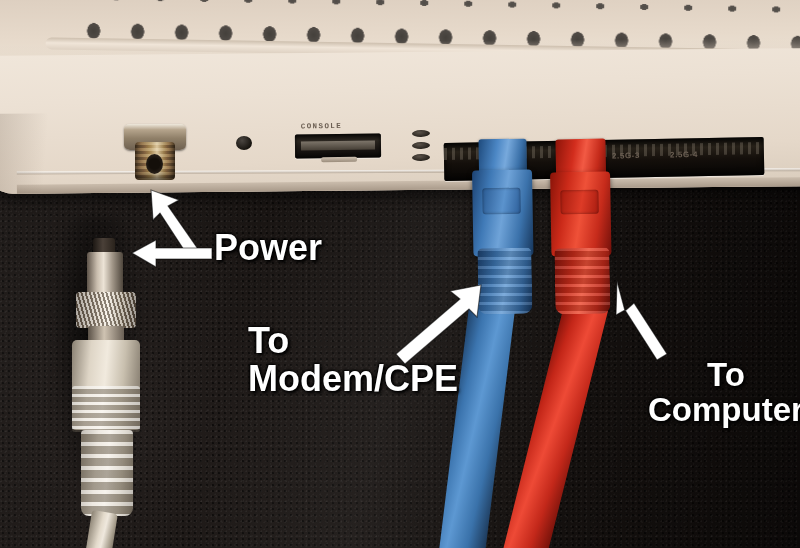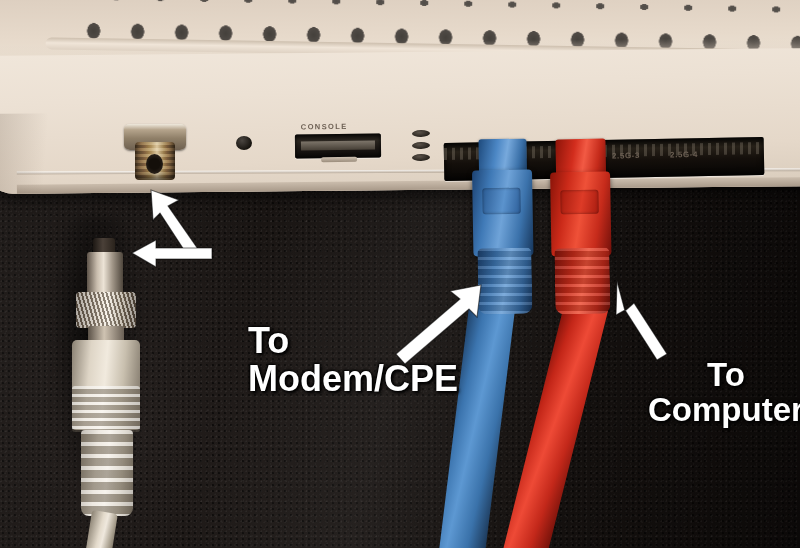--- a/index.html
+++ b/index.html
@@ -111,20 +111,21 @@
   
   .screw-dot{
     position:absolute;left:236px;top:136px;width:16px;height:14px;border-radius:50%;
     background:radial-gradient(circle at 38% 32%,#4a4540,#17140f 70%);
   }
 
   
   .console{
     position:absolute;left:295px;top:124px;width:86px;height:44px;
     transform:rotate(-0.6deg);
+    font-family:Liberation Mono, monospace;
   }
   .console-label{
     position:absolute;left:6px;top:-2px;font-size:7.5px;letter-spacing:1.4px;
     color:#6d6054;font-weight:700;
   }
   .console-slot{
     position:absolute;left:0;top:10px;width:86px;height:24px;border-radius:2px;
     background:linear-gradient(180deg,#0d0b09 0%,#2b2620 28%,#1a1613 62%,#080706 100%);
     box-shadow:inset 0 0 4px rgba(0,0,0,.9), 0 1px 0 rgba(255,255,255,.5);
     overflow:hidden;
@@ -402,18 +403,19 @@
       <path d="M 93 3 L 62 9 L 72 17 L 8 72 L 17 82 L 81 27 L 89 35 Z"></path>
     </g>
   </svg>
 
   <svg class="arrow-svg" id="arr-computer" width="64" height="84">
     <g fill="#ffffff" stroke="#000000" stroke-width="1.1" stroke-opacity=".55">
       <path d="M 3 3 L 11 33 L 20 25 L 53 76 L 43 82 L 11 32 L 2 37 Z"></path>
     </g>
   </svg>
 
+  <div class="anno" id="lbl-power">Power</div>
   <div class="anno" id="lbl-modem">To
 Modem/CPE</div>
   <div class="anno" id="lbl-computer">To
 Computer</div>
 
 </div>
 
 </body></html>

